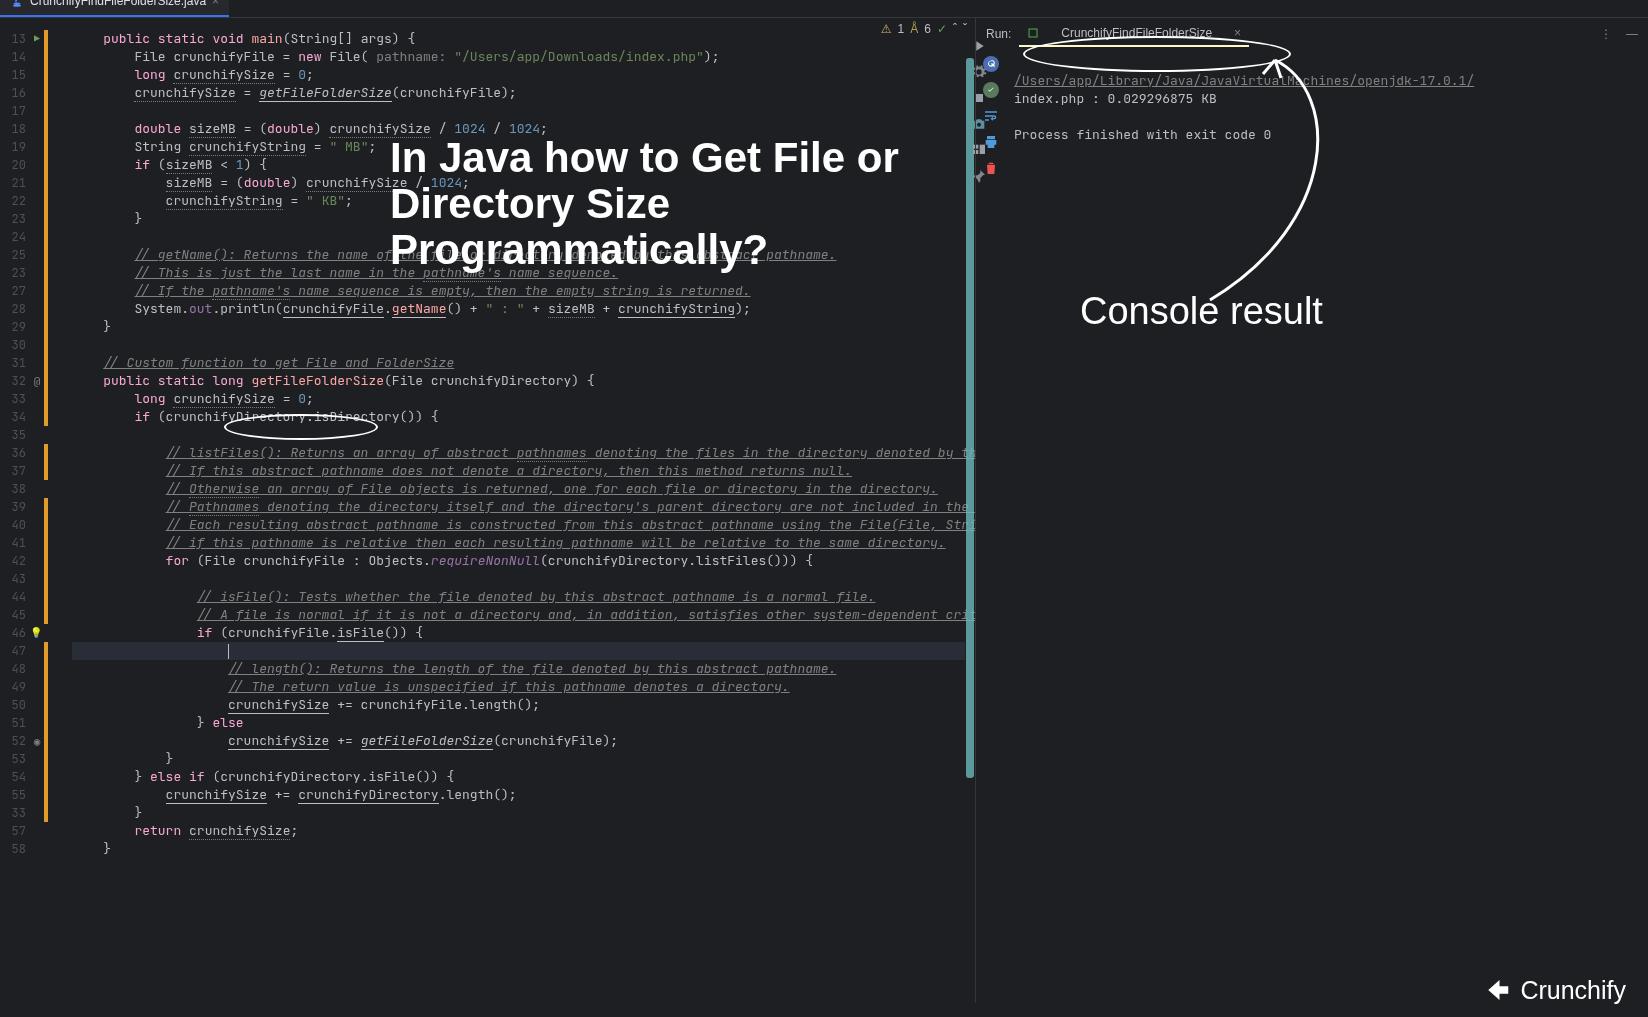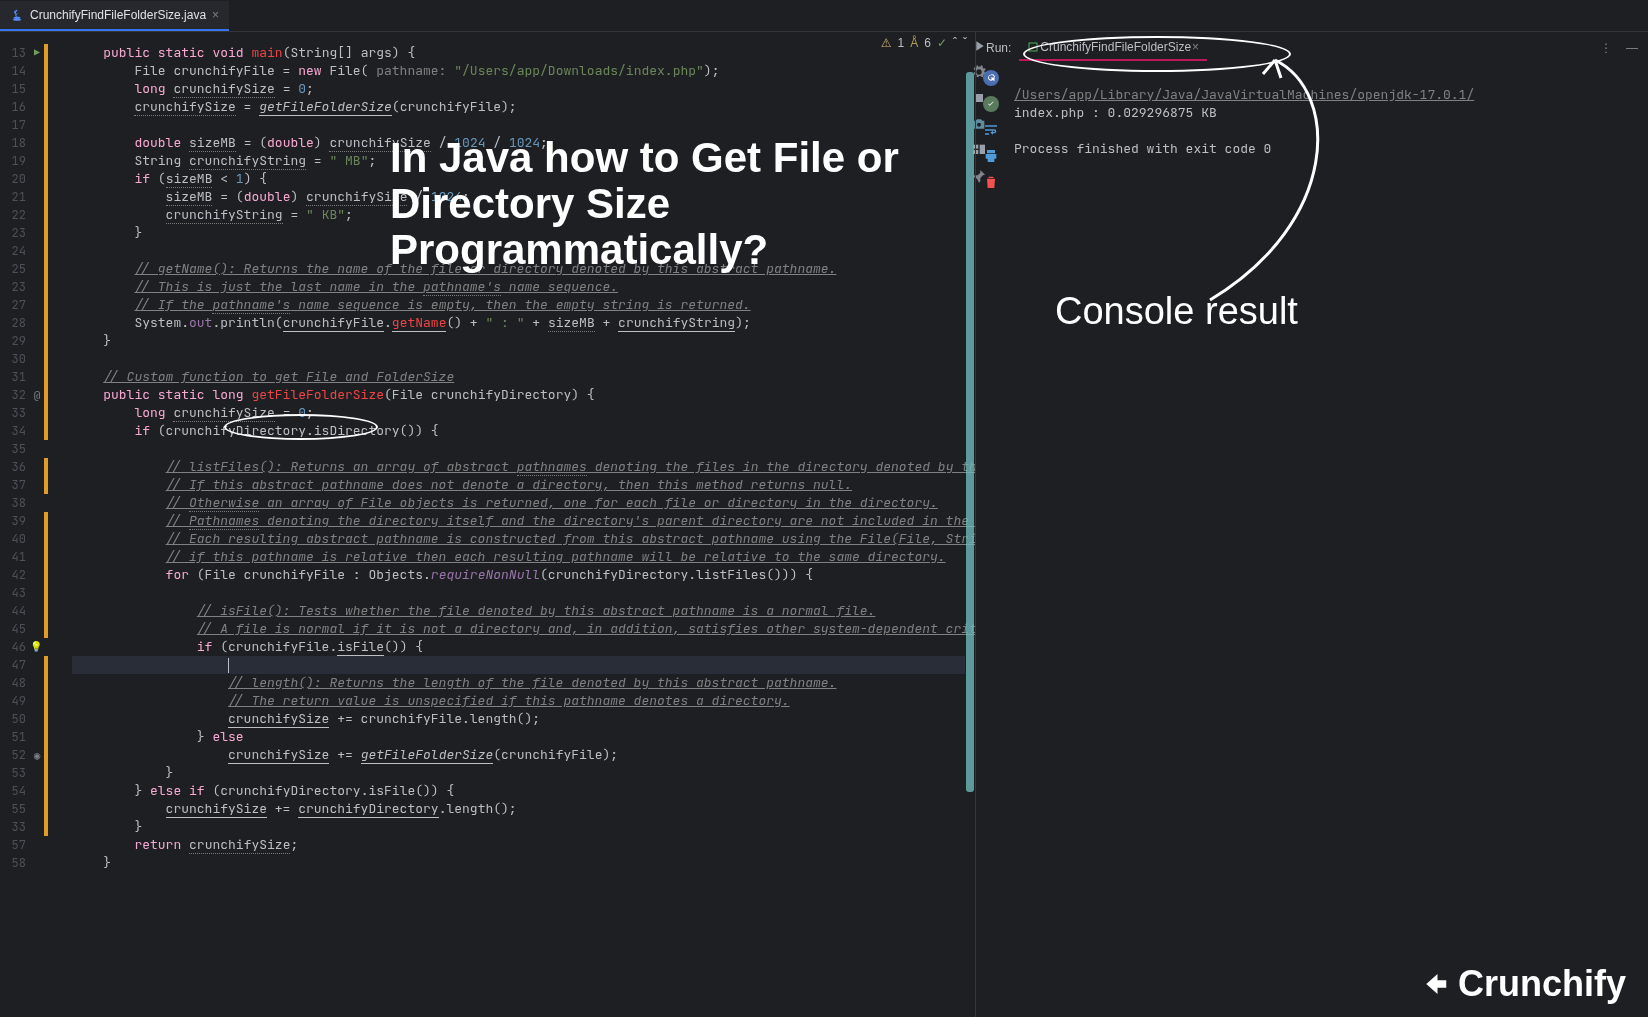--- a/index.html
+++ b/index.html
@@ -1,19 +1,19 @@
 <!DOCTYPE html>
 <html><head>
 <meta charset="utf-8">
 <style>
   * { margin:0; padding:0; box-sizing:border-box; }
   body { width:1648px; height:1017px; background:#1e1f22; color:#bcbec4; font-family:'JetBrains Mono','Consolas',monospace; font-size:13px; overflow:hidden; position:relative; }
 
   
-  .tab-bar { height:32px; display:flex; align-items:flex-end; border-bottom:1px solid #343638; }
+  .tab-bar { height:18px; display:flex; align-items:flex-end; border-bottom:1px solid #343638; }
   .tab { display:flex; align-items:center; gap:6px; padding:7px 10px; background:#26282e; border-bottom:2px solid #3674f0; color:#dfe1e5; font-size:12px; font-family:'Segoe UI',Arial,sans-serif; }
   .java-icon { width:14px; height:14px; display:inline-block; color:#548af7; }
   .close-x { color:#808080; cursor:pointer; }
 
   .main { display:flex; height:calc(100% - 32px); }
   .editor-wrap { width:975px; position:relative; overflow:hidden; }
 
   
   .gutter { position:absolute; left:0; top:12px; width:26px; text-align:right; color:#4b5059; font-size:12px; line-height:18px; user-select:none; }
   .gutter div { height:18px;text-align:right; }
@@ -21,59 +21,59 @@
   .run-gutter div { height:18px; text-align:center; }
 
   .slits { position:absolute; left:44px; top:12px; width:8px; }
   .slit { position:absolute; width:4px; background:#e09b2b; left:0; }
 
   .code { position:absolute; left:72px; right:10px; top:12px; font-size:13px; line-height:18px; white-space:pre; }
   .code-row { height:18px; position:relative; }
   .code-row.hl { background:rgba(50,56,72,.55); }
 
   .kw { color:#f9a8d4; }
-  .cls { color:#ef4444; }
+  .cls { color:#fca5a5; }
   .str { color:#6a8759; }
   .par { color:#808080; }
   .num { color:#6897bb; }
   .cmt { color:#808080; font-style:italic;text-decoration:underline; }
   .field{ color:#9876aa; }
   .warn-u { border-bottom:1px dotted #7a7a7a; }
   .call-u { border-bottom:1px solid #bcbec4; }
 
   .cursor { display:inline-block; width:1px; height:15px; background:#bcbec4; vertical-align:middle; }
 
   .notice { position:absolute; right:8px; top:4px; display:flex; gap:6px; color:#bcbec4; font-size:12px; font-family:Arial,sans-serif; align-items:center; }
   .notice .yell { color:#b09d4f; }
 
   .scroll-track{ position:absolute; right:0; top:0; width:12px; height:100%;}
   .scroll-thumb{ position:absolute; right:1px; top:40px; width:8px; height:720px; background:#6cb8ba; border-radius:3px; opacity:.8;}
 
   
   .tool { flex:1; display:flex; flex-direction:column; border-left:1px solid #343638; position:relative; }
   .tool-head { height:32px; display:flex; align-items:center; padding:0 10px; gap:14px; color:#bcbec4; font-family:'Segoe UI',Arial,sans-serif; font-size:12px; justify-content:space-between; }
   .run-title { display:flex; align-items:center; gap:8px; }
-  .run-tab { display:flex; align-items:center; gap:1px; padding:5px 8px; border-bottom:2px solid #be185d; }
+  .run-tab { display:flex; align-items:center; gap:22px; padding:5px 8px; border-bottom:2px solid #fef9c3; }
   .more { color:#888; letter-spacing:2px; cursor:pointer; }
   .tool-body { flex:1; display:flex; }
   .tool-side { width:30px; display:flex; flex-direction:column; align-items:center; gap:10px; padding-top:6px; }
   .tool-ico { width:16px; height:16px; color:#8a8f98; cursor:pointer; display:flex; align-items:center; justify-content:center;}
   .tool-ico.play{ color:#4caf50;}
   .tool-ico.stop{ color:#808080;}
   .tool-ico.trash{ color:#f0524f;}
   .console { flex:1; padding:4px 8px; font-size:13px; line-height:18px; white-space:pre; overflow:hidden;}
   .console .path { color:#808080; text-decoration:underline; }
 
   
   .headline { position:absolute; left:390px; top:135px; width:660px; color:#fff; font-family:Arial,Helvetica,sans-serif; font-weight:700; font-size:42px; line-height:1.1; }
-  .callout  { position:absolute; left:1055px; top:290px; color:#fff; font-family:Arial,Helvetica,sans-serif; font-size:38px; font-weight:400;}
+  .callout  { position:absolute; left:1080px; top:290px; color:#fff; font-family:Arial,Helvetica,sans-serif; font-size:38px; font-weight:400;}
 
   svg { display:block; }
 
-  .logo { position:absolute; right:22px; bottom:12px; color:#fff; display:flex; align-items:center; gap:8px; font-family:Arial,sans-serif; font-weight:700; font-size:36px; }
+  .logo { position:absolute; right:22px; bottom:12px; color:#fff; display:flex; align-items:center; gap:8px; font-family:Arial,sans-serif; font-weight:400; font-size:25px; }
   .logo svg{ width:30px; height:30px; }
 
   .ellipse { position:absolute; border:2px solid #fff; border-radius:50%; background:transparent; pointer-events:none; }
   .arrow-svg{ position:absolute; pointer-events:none; }
 
   .divider{ position:absolute; left:975px; top:32px; width:8px; height:calc(100% - 32px); display:flex; flex-direction:column; gap:10px; align-items:center; padding-top:6px;}
   .divider .tool-ico{ color:#9aa0aa;}
 </style>
 </head>
 <body>

